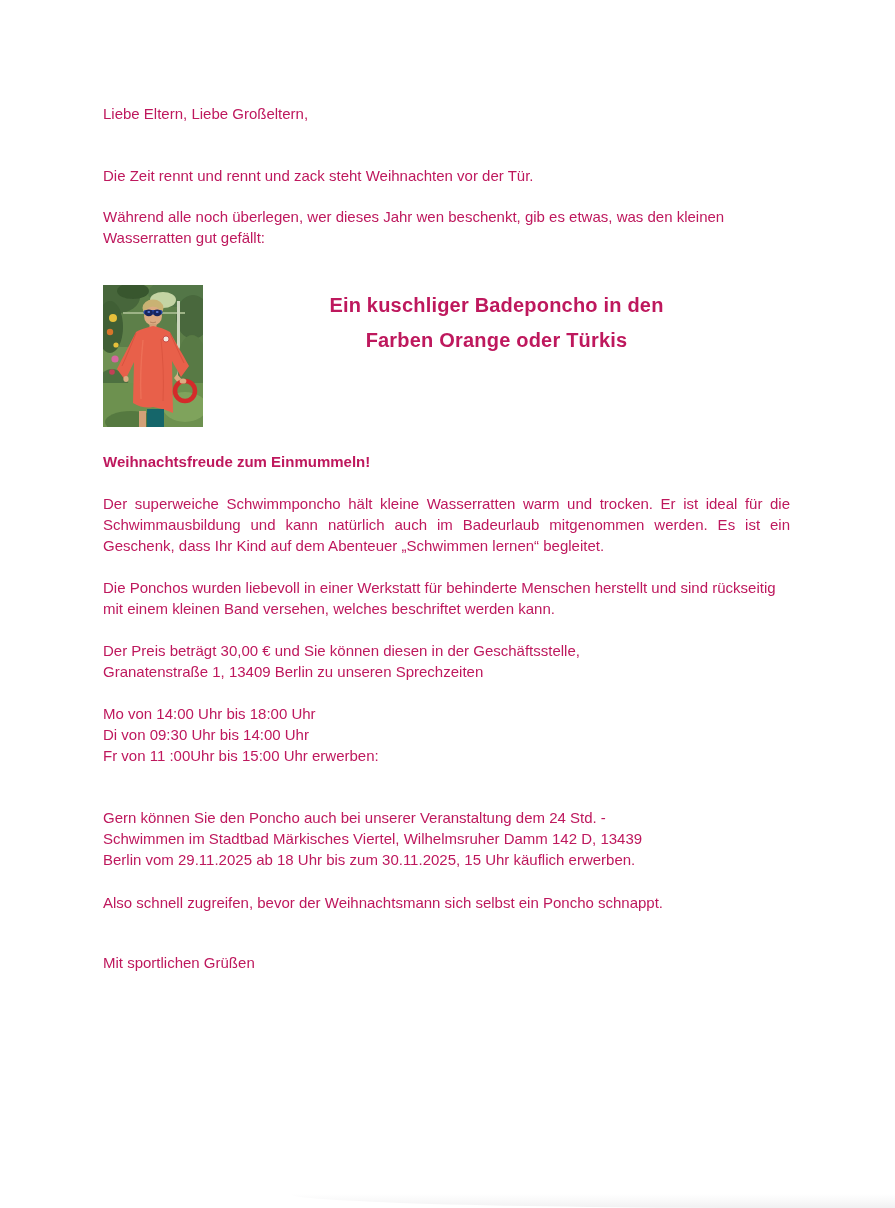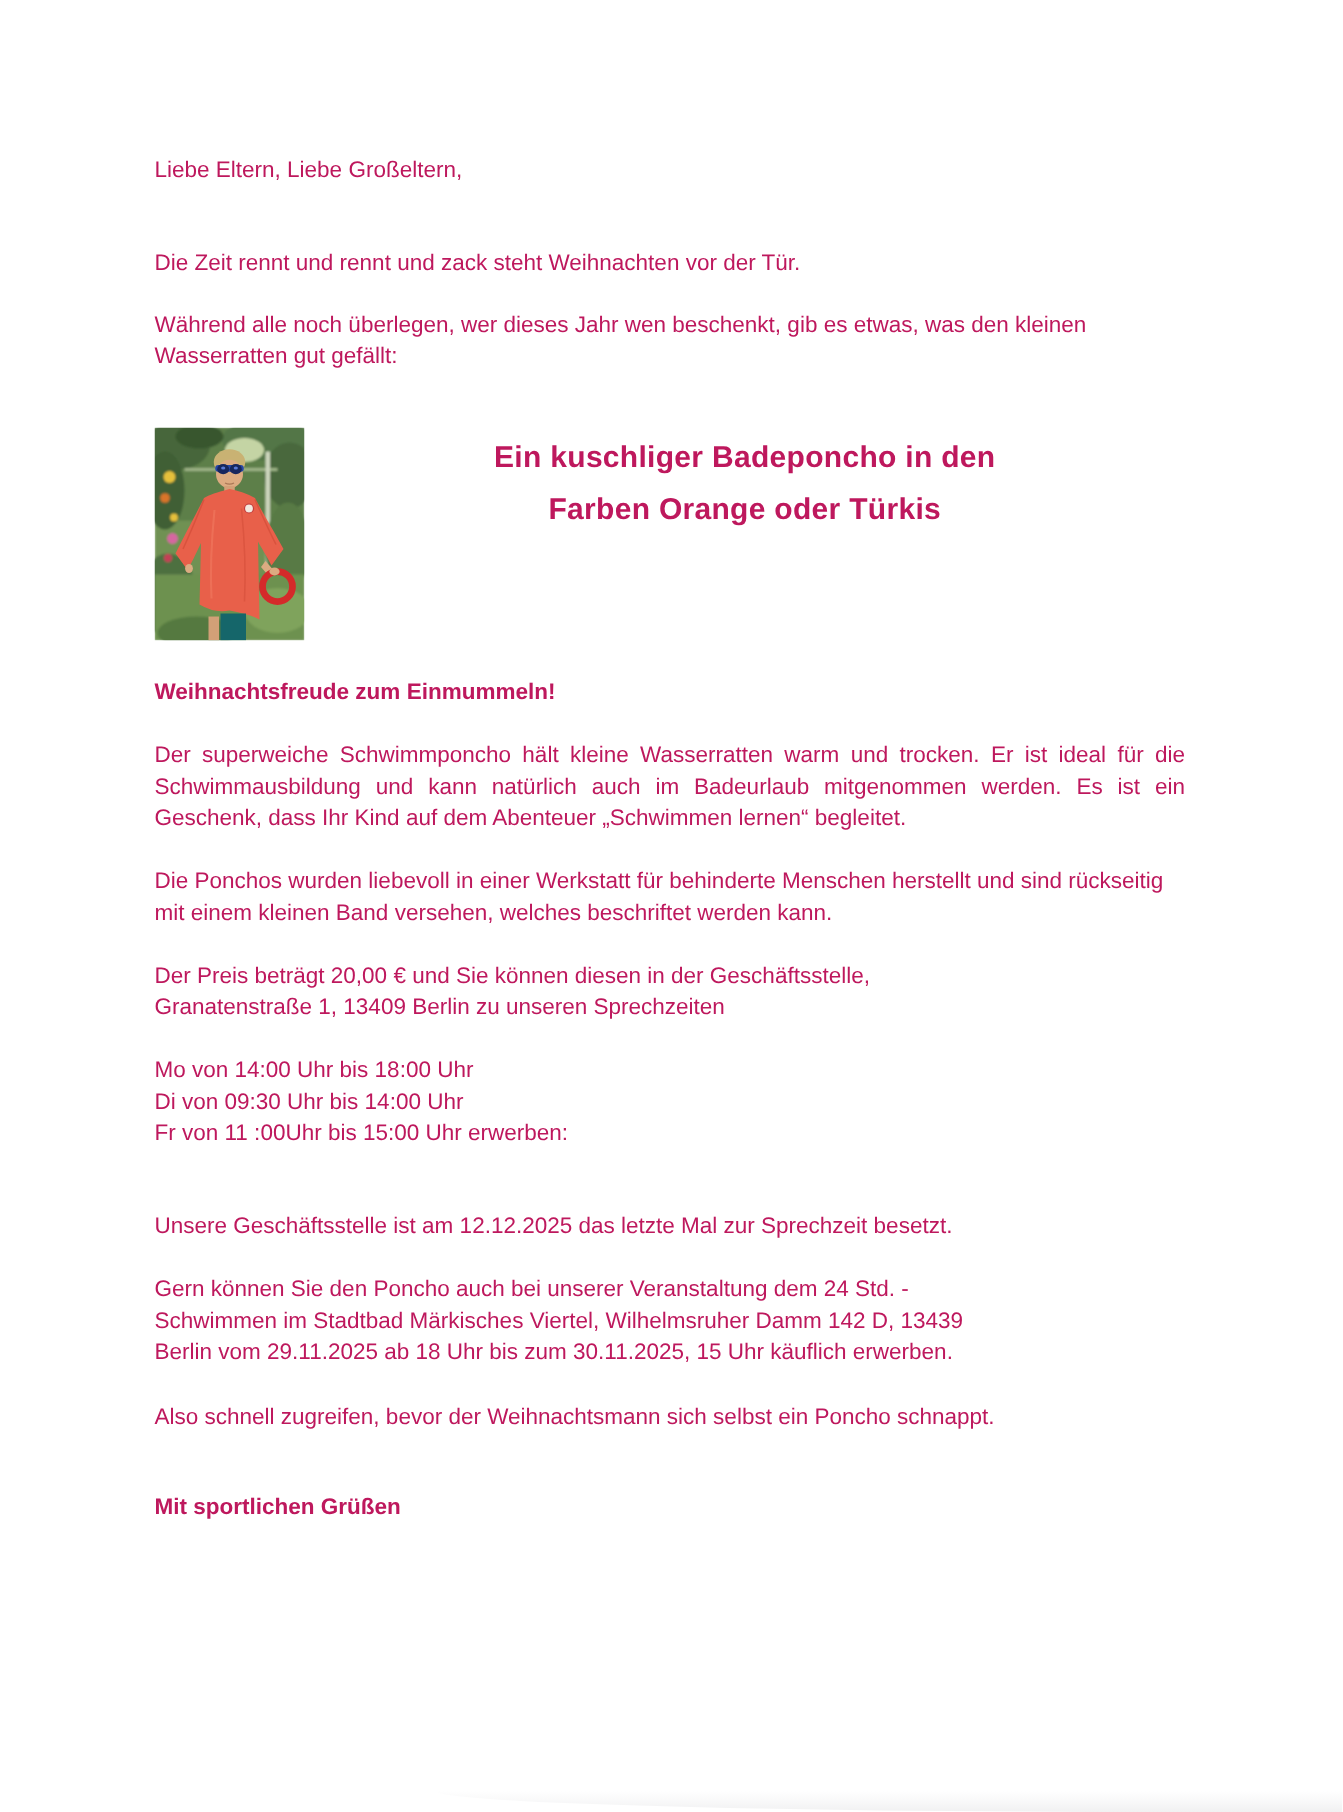--- a/index.html
+++ b/index.html
@@ -35,21 +35,21 @@
     letter-spacing: 0.2px;
   }
   .subheading   { font-weight: bold; margin-bottom: 21px; }
   .para         { margin-bottom: 21px; }
   .justified    { text-align: justify; }
   .preline      { white-space: pre-line; }
   .schedule     { margin-bottom: 41px; }
   .notice       { margin-bottom: 21px; }
   .event        { margin-bottom: 22px; }
   .urgency      { margin-bottom: 39px; }
-  .closing      { margin-bottom: 21px; font-weight: bold; }
+  .closing      { margin-bottom: 21px; }
   .page-shade {
     position: absolute;
     left: 290px; right: 0; bottom: 0;
     height: 14px;
     background: linear-gradient(to bottom,
       rgba(110,110,120,0) 0%,
       rgba(110,110,120,0.05) 55%,
       rgba(110,110,120,0.10) 100%);
     border-bottom-left-radius: 80% 100%;
     pointer-events: none;
@@ -129,30 +129,29 @@
     <h1 class="headline">Ein kuschliger Badeponcho in den
 Farben Orange oder Türkis</h1>
   </div>
 
   <p class="subheading">Weihnachtsfreude zum Einmummeln!</p>
 
   <p class="para justified">Der superweiche Schwimmponcho hält kleine Wasserratten warm und trocken. Er ist ideal für die Schwimmausbildung und kann natürlich auch im Badeurlaub mitgenommen werden. Es ist ein Geschenk, dass Ihr Kind auf dem Abenteuer „Schwimmen lernen“ begleitet.</p>
 
   <p class="para">Die Ponchos wurden liebevoll in einer Werkstatt für behinderte Menschen herstellt und sind rückseitig mit einem kleinen Band versehen, welches beschriftet werden kann.</p>
 
-  <p class="para preline">Der Preis beträgt 20,00 € und Sie können diesen in der Geschäftsstelle,
+  <p class="para preline">Der Preis beträgt 30,00 € und Sie können diesen in der Geschäftsstelle,
 Granatenstraße 1, 13409 Berlin zu unseren Sprechzeiten</p>
 
   <div class="schedule">
     <p>Mo von 14:00 Uhr bis 18:00 Uhr</p>
     <p>Di von 09:30 Uhr bis 14:00 Uhr</p>
     <p>Fr von 11 :00Uhr bis 15:00 Uhr erwerben:</p>
   </div>
 
-  <p class="notice">Unsere Geschäftsstelle ist am 12.12.2025 das letzte Mal zur Sprechzeit besetzt.</p>
 
   <p class="event preline">Gern können Sie den Poncho auch bei unserer Veranstaltung dem 24 Std. -
 Schwimmen im Stadtbad Märkisches Viertel, Wilhelmsruher Damm 142 D, 13439
 Berlin vom 29.11.2025 ab 18 Uhr bis zum 30.11.2025, 15 Uhr käuflich erwerben.</p>
 
   <p class="urgency">Also schnell zugreifen, bevor der Weihnachtsmann sich selbst ein Poncho schnappt.</p>
 
   <p class="closing">Mit sportlichen Grüßen</p>
 
 

